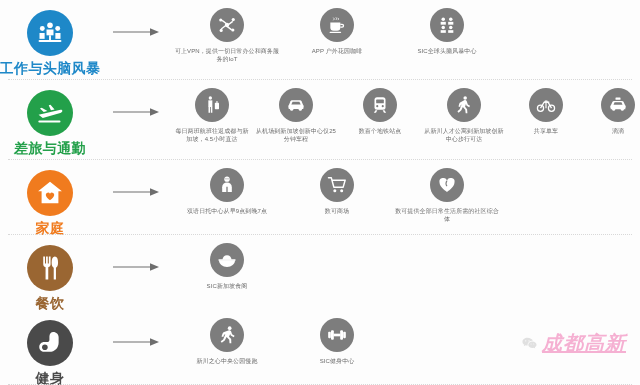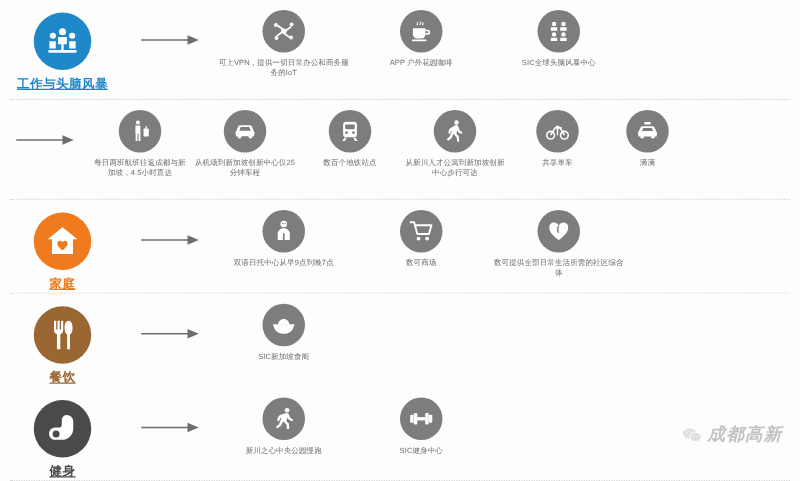--- a/index.html
+++ b/index.html
@@ -57,27 +57,26 @@
     color: #ffffff;
   }
   .cat-circle svg {
     width: 28px;
     height: 28px;
     display: block;
     fill: #ffffff;
   }
   .cat-label {
     margin-top: 6px;
-    font-size: 10px;
+    font-size: 14px;
     font-weight: bold;
     letter-spacing: 0.4px;
     line-height: 12px;
     text-align: center;
     white-space: nowrap;
-    text-decoration: underline;
   }
   
   .arrow-cell {
     width: 72px;
     flex: 0 0 72px;
     display: flex;
     align-items: flex-start;
     justify-content: center;
     padding-top: 26px;
     box-sizing: border-box;
@@ -144,26 +143,27 @@
     width: 15px;
     height: 13px;
   }
   #watermark .wm-logo svg {
     width: 15px;
     height: 13px;
     display: block;
     fill: #b9b9b9;
   }
   #watermark .wm-text {
-    font-size: 14px;
+    font-size: 20px;
     font-weight: bold;
     font-style: italic;
-    color: #737373;
+    color: #ec4899;
     letter-spacing: 1px;
     white-space: nowrap;
+    text-decoration: underline;
   }
 </style>
 </head>
 <body>
 
 <div id="board">
 
   <div class="row" style="height:80px;">
     <div class="cat-cell">
       <div class="cat-circle" style="background:#1E88C8;">
@@ -238,20 +238,33 @@
             </svg>
           </span>
         </div>
         <div class="item-label">SIC全球头脑风暴中心</div>
       </div>
     </div>
     <div class="row-divider"></div>
   </div>
 
   <div class="row" style="height:80px;">
+    <div class="cat-cell">
+      <div class="cat-circle" style="background:#23A04A;">
+        <span>
+          <svg viewBox="0 0 24 24" aria-hidden="true">
+            <path d="M2.2 13.6 21 9.2c1.1-.25 1.8.35 1.55 1.3-.2.8-.95 1.2-1.75 1.4L5.8 16.2 2.2 13.6z"></path>
+            <path d="M6.6 11.2 3.4 8.1l1.5-.5 4.9 2.6-3.2 1z"></path>
+            <path d="M12.8 9.6 10.9 5.3l1.5-.45 3.5 4.05-3.1.7z"></path>
+            <rect x="2" y="18.4" width="19" height="1.7" rx="0.85"></rect>
+          </svg>
+        </span>
+      </div>
+      <div class="cat-label" style="color:#23A04A;">差旅与通勤</div>
+    </div>
 
     <div class="arrow-cell">
       <span>
         <svg viewBox="0 0 48 12" aria-hidden="true">
           <line x1="1" y1="6" x2="40" y2="6" stroke="#6e6e6e" stroke-width="1.2"></line>
           <polygon points="47,6 38,2.2 38,9.8" fill="#6e6e6e"></polygon>
         </svg>
       </span>
     </div>
 

